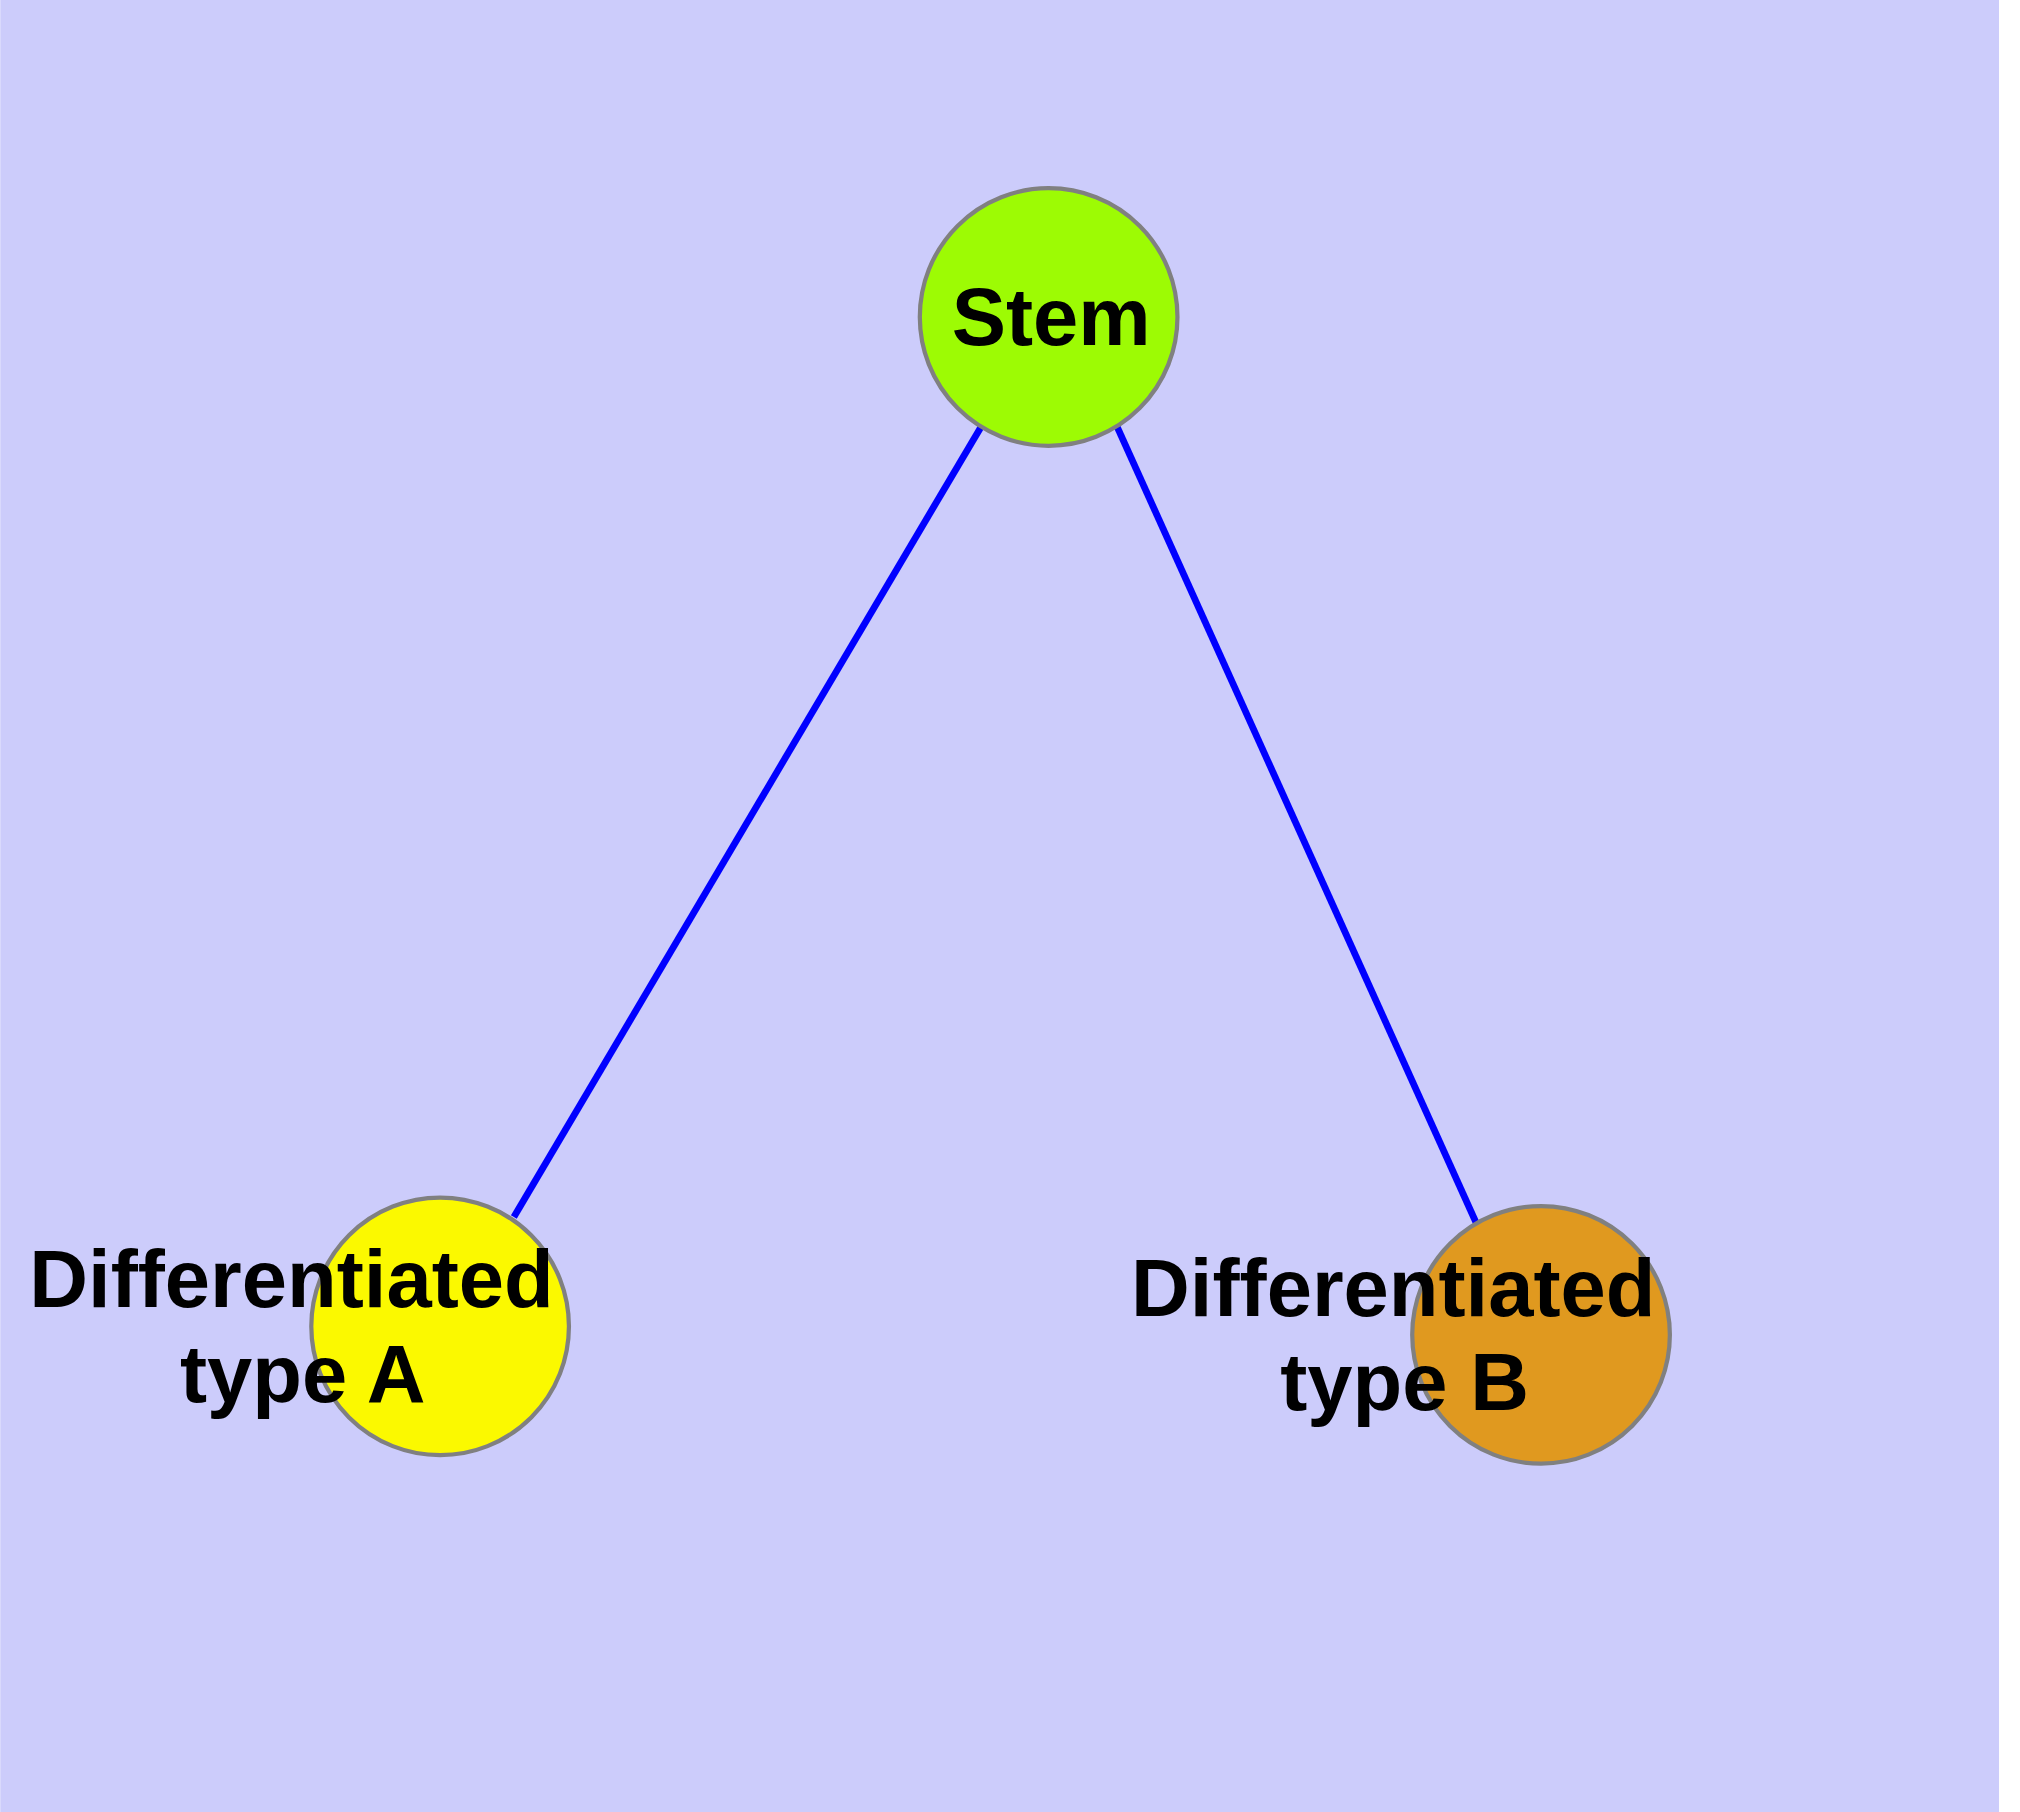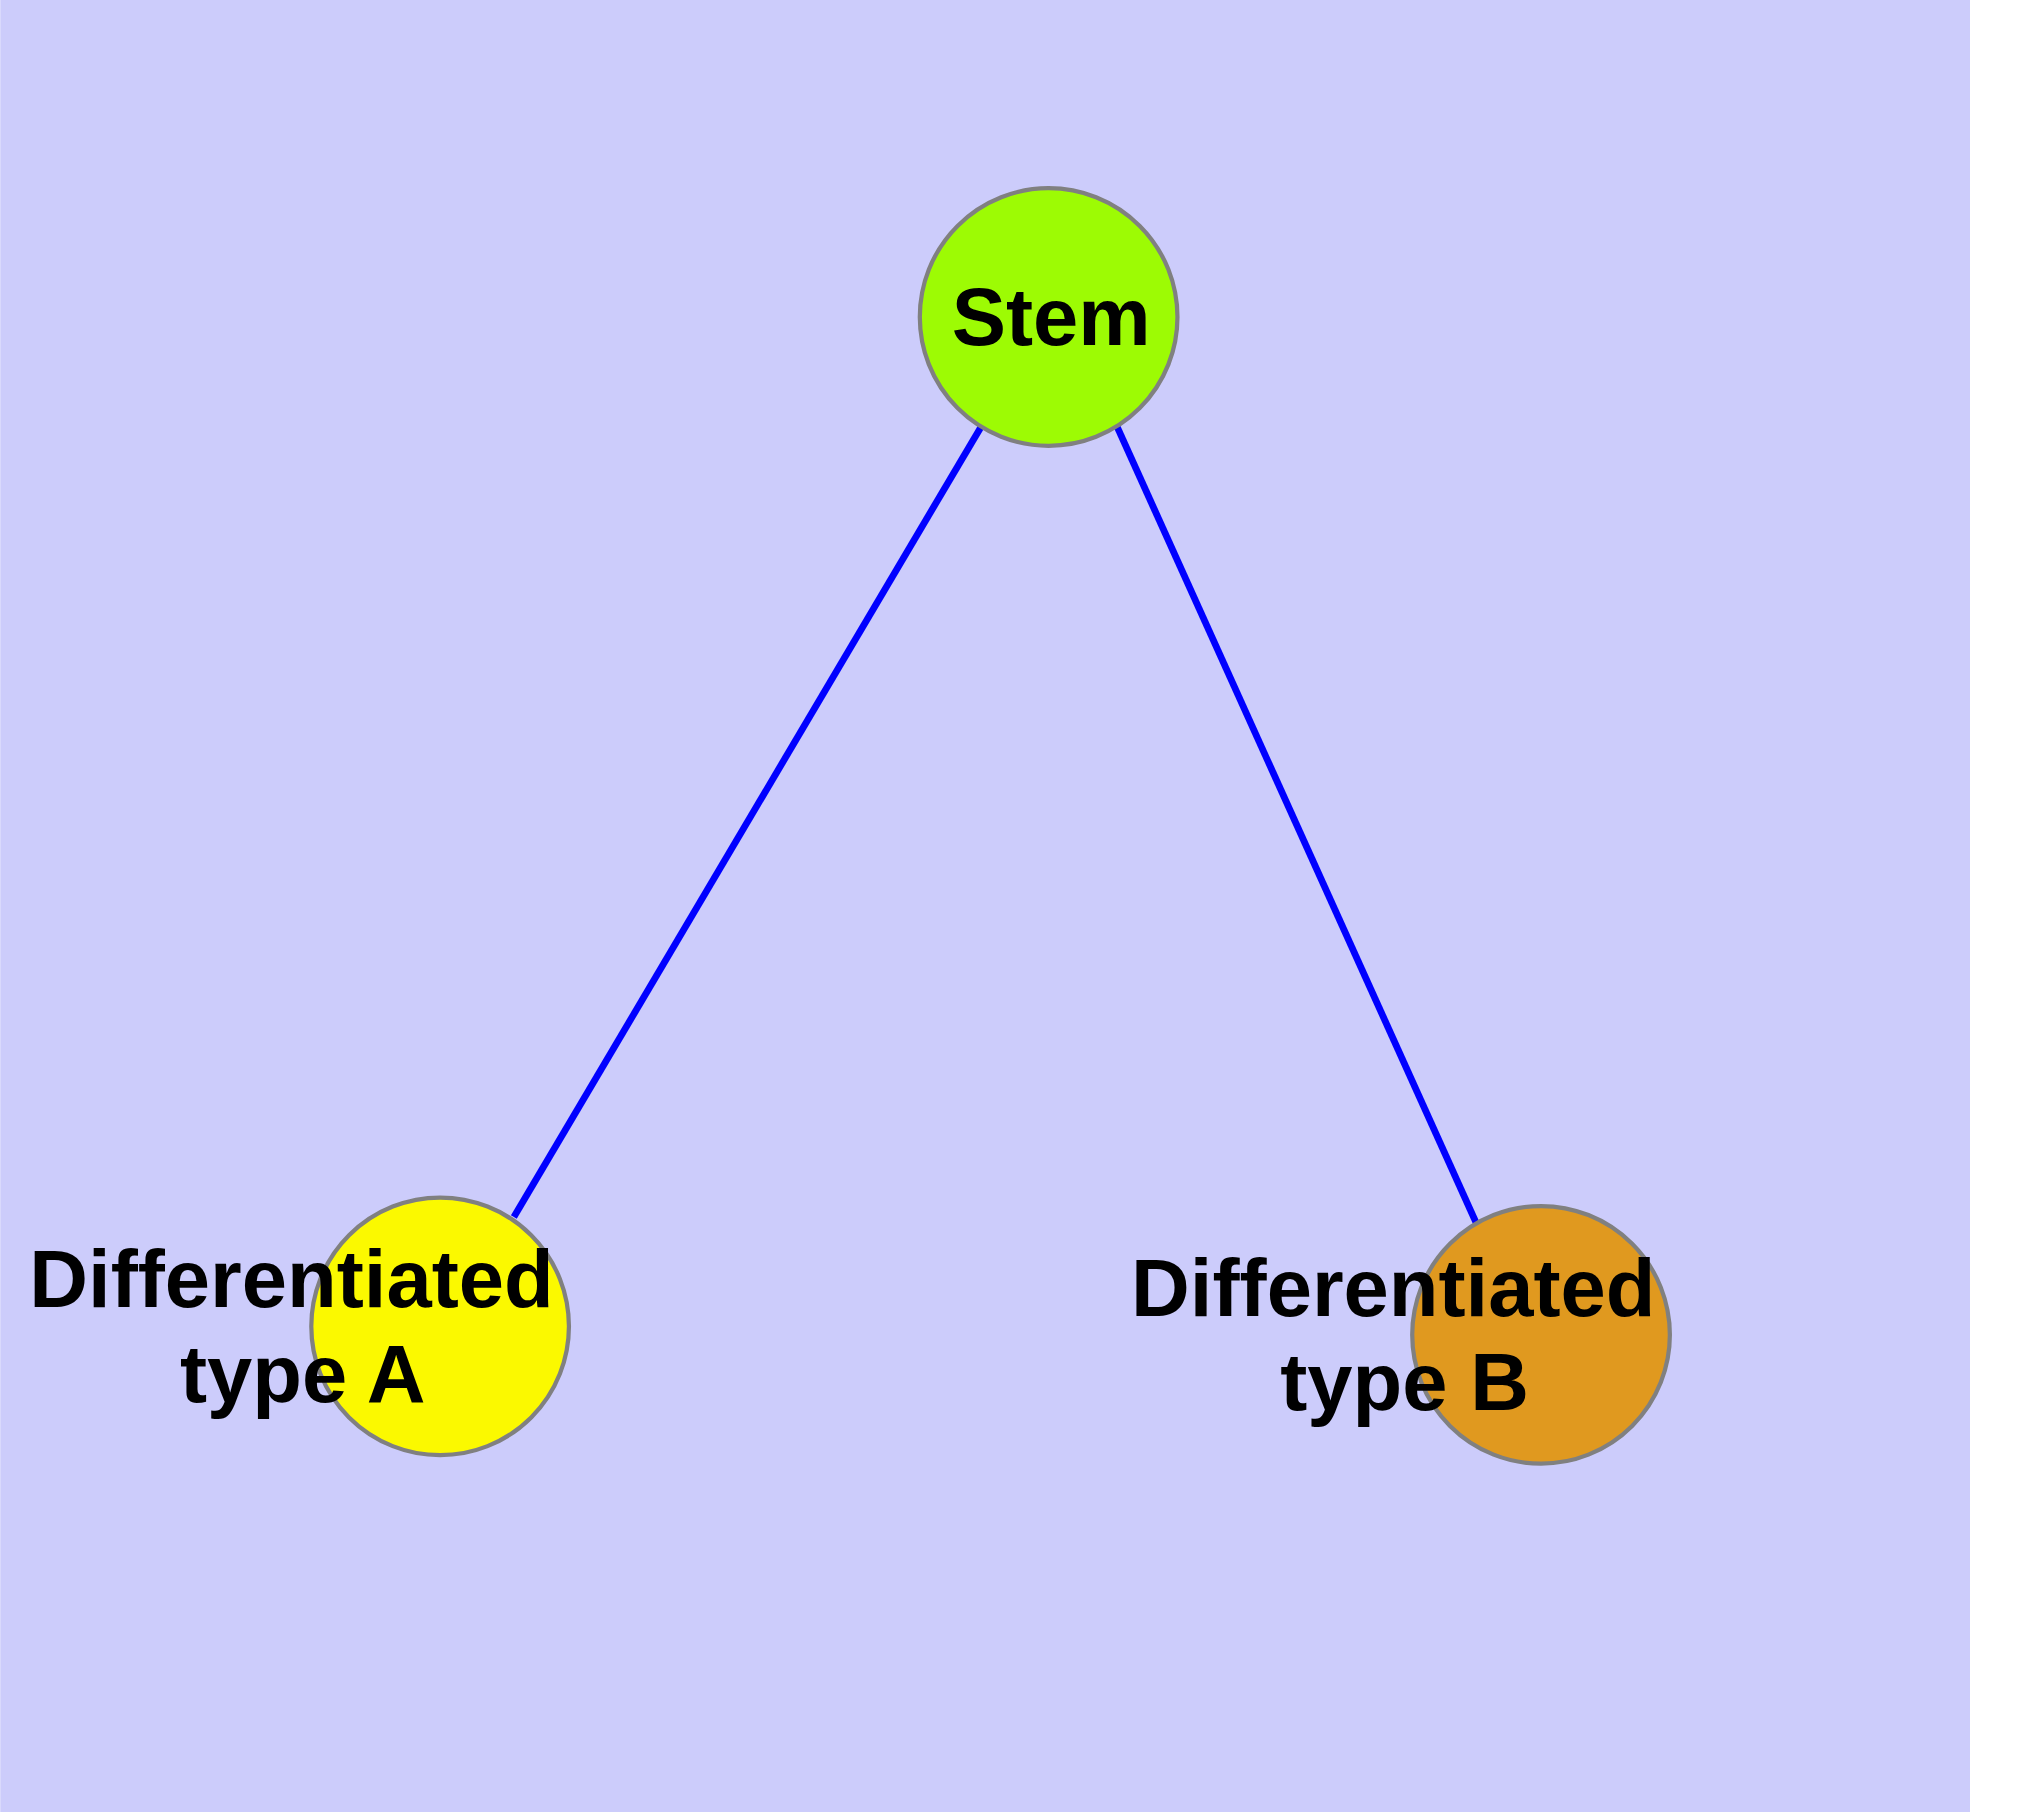--- a/index.html
+++ b/index.html
@@ -6,20 +6,21 @@
     margin: 0;
     padding: 0;
     background: #ffffff;
   }
   #canvas {
     position: relative;
     width: 1970px;
     height: 1812px;
     overflow: hidden;
     font-family: "Liberation Sans", sans-serif;
+    padding-left: 29px;
   }
   #graph-svg {
     position: absolute;
     top: 0;
     left: 0;
     width: 2021px;
     height: 1812px;
     display: block;
   }
   .node-label {

